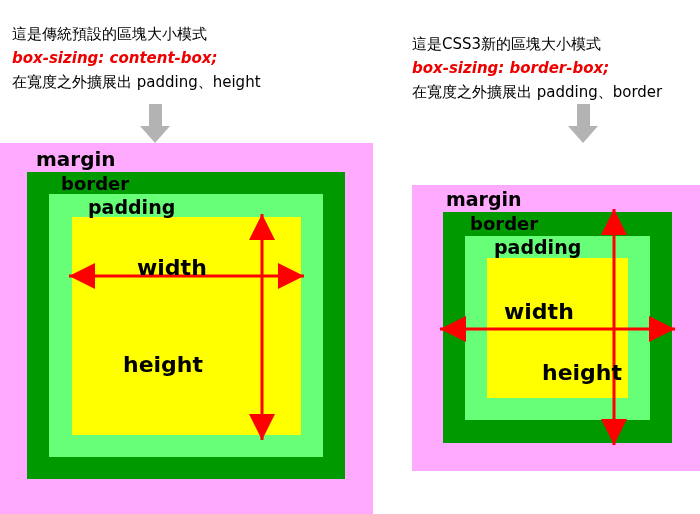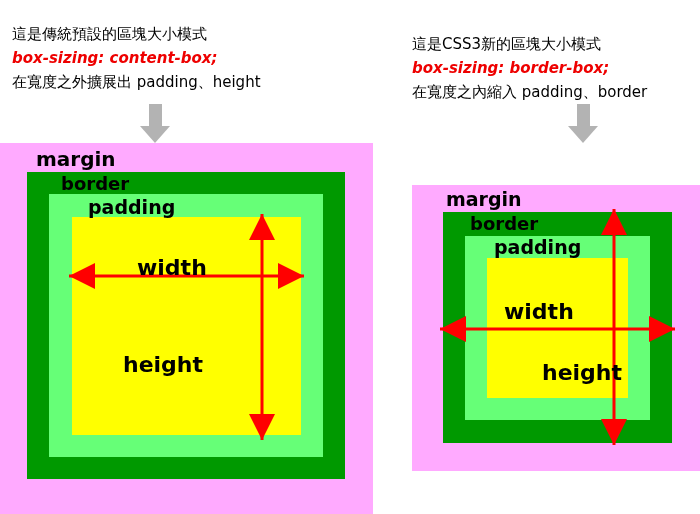--- a/index.html
+++ b/index.html
@@ -179,21 +179,21 @@
     <div class="layer-label label-margin">margin</div>
     <div class="layer-label label-border">border</div>
     <div class="layer-label label-padding">padding</div>
     <div class="layer-label label-width">width</div>
     <div class="layer-label label-height">height</div>
   </div>
 
   <div class="caption" id="caption-right">
     <div class="line1">這是CSS3新的區塊大小模式</div>
     <div class="line2">box-sizing: border-box;</div>
-    <div class="line3">在寬度之內縮入  padding、border</div>
+    <div class="line3">在寬度之外擴展出  padding、border</div>
   </div>
 
   <div class="gray-arrow" id="gray-arrow-right">
     <div class="shaft"></div>
     <div class="head"></div>
   </div>
 
   <div class="boxmodel" id="diagram-right">
     <div class="layer-margin"></div>
     <div class="layer-border"></div>

